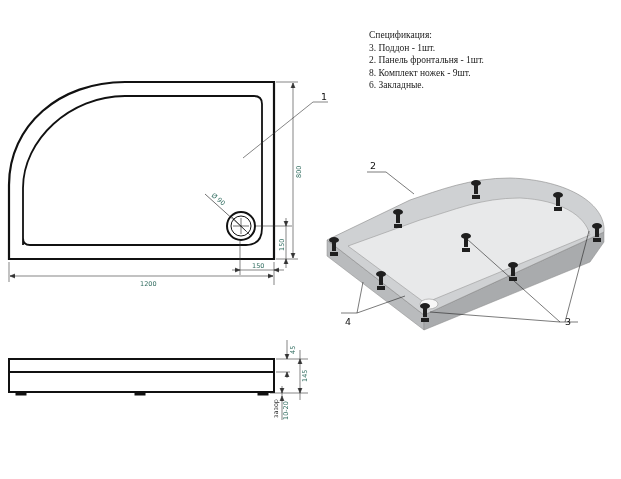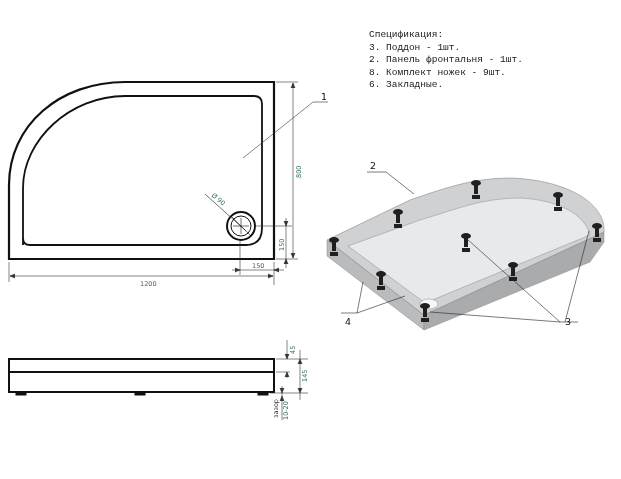--- a/index.html
+++ b/index.html
@@ -1,18 +1,18 @@
 <!DOCTYPE html>
 <html><head>
 <meta charset="utf-8">
 <style>
   html, body { margin:0; padding:0; background:#ffffff; }
   body { width:621px; height:479px; position:relative; overflow:hidden; font-family:"DejaVu Sans", sans-serif; }
   #drawing { position:absolute; left:0; top:0; }
-  .spec { position:absolute; left:369px; top:29px; font-family:Liberation Mono, monospace; font-size:9.5px; line-height:12.6px; color:#1a1a1a; }
+  .spec { position:absolute; left:369px; top:29px; font-family:Liberation Serif, serif; font-size:9.5px; line-height:12.6px; color:#1a1a1a; }
   .spec div { white-space:nowrap; }
   .dim { font-family:"DejaVu Sans", sans-serif; font-size:6.5px; fill:#2f6b5e; }
   .callout { font-family:"DejaVu Sans", sans-serif; font-size:9.5px; fill:#111; }
 </style>
 </head>
 <body>
 
 <svg id="drawing" width="621" height="479" viewBox="0 0 621 479" xmlns="http://www.w3.org/2000/svg">
 
   <g fill="none" stroke="#111">

